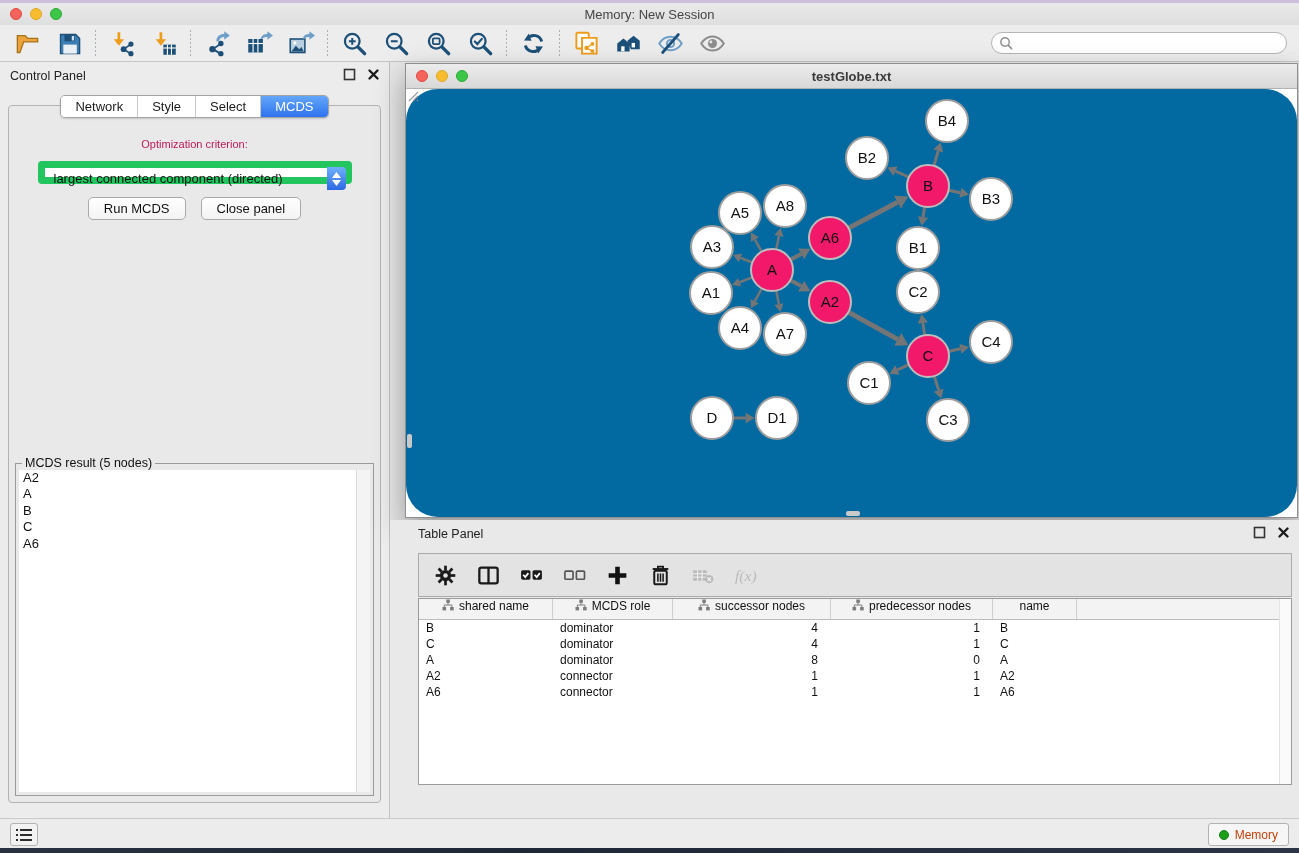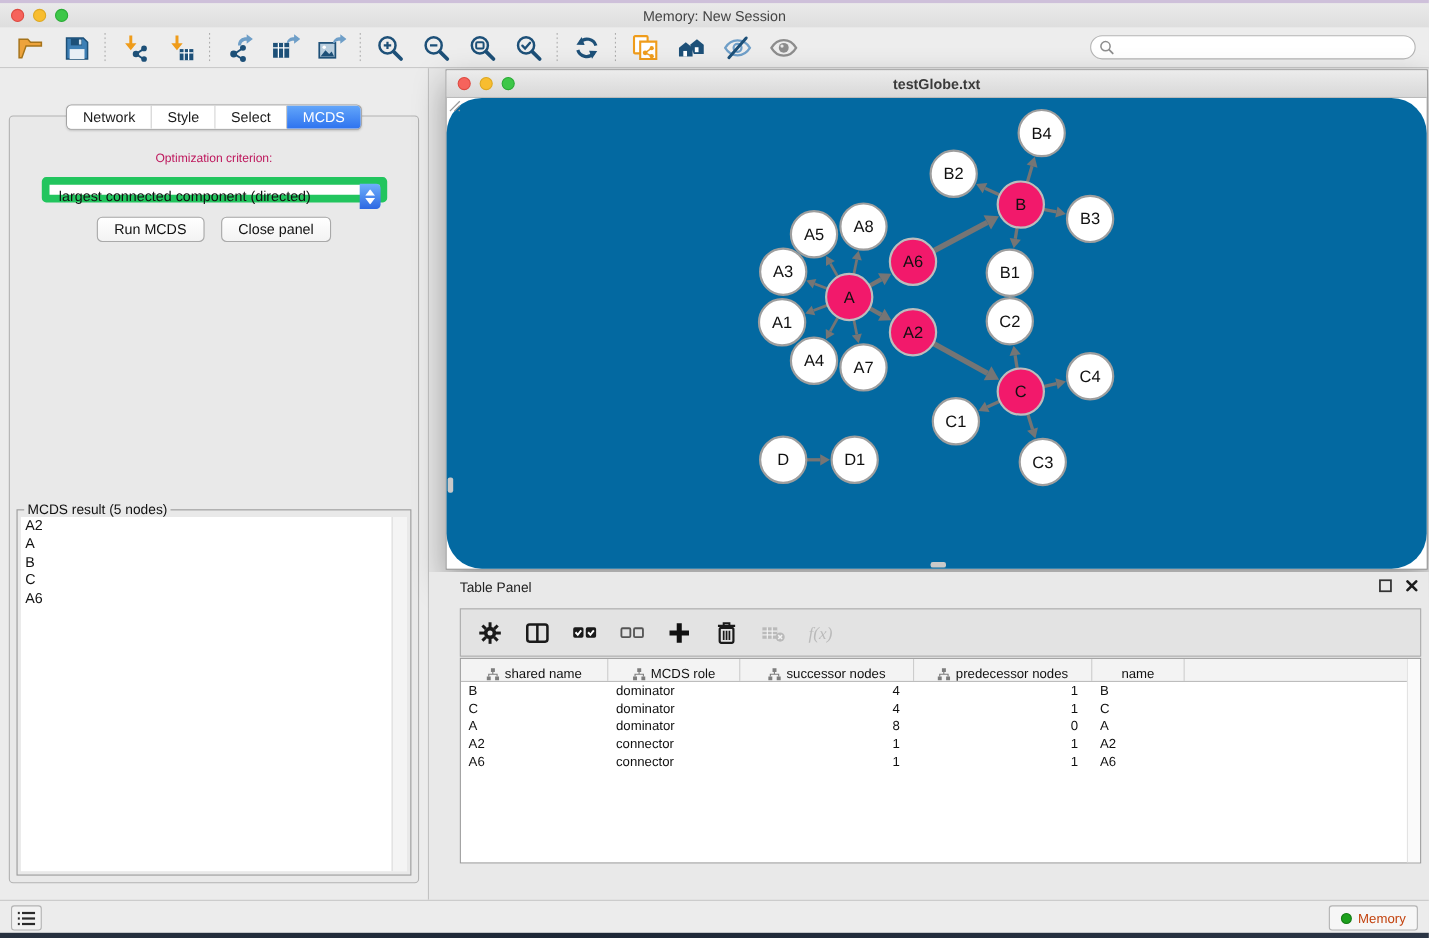--- a/index.html
+++ b/index.html
@@ -80,21 +80,21 @@
   
   .table-panel { position:absolute; left:390px; top:520px; right:0; bottom:35px; background:#e9e9e9; }
   .table-panel .panel-head .panel-title { left:28px; }
   .tp-toolbar { position:absolute; left:28px; right:7px; top:33px; height:44px; background:#e3e3e3;
     border:1px solid #ababab; display:flex; align-items:center; gap:15px; padding-left:12px; }
   .tp-btn { width:28px; height:28px; display:flex; align-items:center; justify-content:center; }
   .tp-btn svg { width:25px; height:25px; }
   .tp-btn.disabled { opacity:.55; }
   .tp-table { position:absolute; left:28px; right:7px; top:78px; bottom:33px; background:#fff; border:1px solid #9b9b9b; overflow:hidden; }
   .tp-hrow { display:flex; height:21px; background:#f3f3f3; border-bottom:1px solid #bdbdbd; }
-  .tp-hcell { display:flex; align-items:flex-end; justify-content:center; gap:5px; font-size:12px; color:#111;
+  .tp-hcell { display:flex; align-items:flex-start; justify-content:center; gap:5px; font-size:12px; color:#111;
     border-right:1px solid #cdcdcd; overflow:hidden; }
   .tp-hcell:last-child { border-right:none; }
   .tp-hcell svg { width:12px; height:12px; flex:0 0 auto; }
   .tp-row { display:flex; height:16px; }
   .tp-cell { font-size:12px; color:#111; padding:0 7px; line-height:16px; overflow:hidden; white-space:nowrap; }
   .tp-cell.num { text-align:right; padding-right:13px; }
   .tp-scroll { position:absolute; right:0; top:0; bottom:0; width:12px; background:#fafafa; border-left:1px solid #e3e3e3; }
   .tp-tabs-row { position:absolute; left:0; right:0; bottom:5px; display:flex; justify-content:center; }
 
   
@@ -290,20 +290,35 @@
     <div class="search-wrap">
       <svg class="search-glyph" viewBox="0 0 14 14">
         <circle cx="6" cy="6" r="4.2" fill="none" stroke="#8e8e8e" stroke-width="1.4"></circle>
         <line x1="9.2" y1="9.2" x2="12.6" y2="12.6" stroke="#8e8e8e" stroke-width="1.6" stroke-linecap="round"></line>
       </svg>
       <input type="text" placeholder="" style="">
     </div>
   </div>
 
   <div class="control-panel">
+    <div class="panel-head">
+      <span class="panel-title">Control Panel</span>
+      <span class="panel-btns">
+        <span class="panel-btn">
+          <svg viewBox="0 0 13 13">
+              <rect x="1.5" y="1.5" width="10" height="10" fill="none" stroke="#333" stroke-width="1.6"></rect>
+            </svg>
+        </span>
+        <span class="panel-btn">
+          <svg viewBox="0 0 13 13">
+              <path d="M2.5 2.5l8 8M10.5 2.5l-8 8" stroke="#1c1c1c" stroke-width="2.4" stroke-linecap="round"></path>
+            </svg>
+        </span>
+      </span>
+    </div>
     <div class="cp-tabs-row">
         <span class="seg" id="cp-tabs">
           <span class="seg-item">Network</span>
           <span class="seg-item">Style</span>
           <span class="seg-item">Select</span>
           <span class="seg-item selected">MCDS</span>
         </span>
       </div>
     <div class="cp-body">
       <div class="criterion-label">Optimization criterion:</div>

